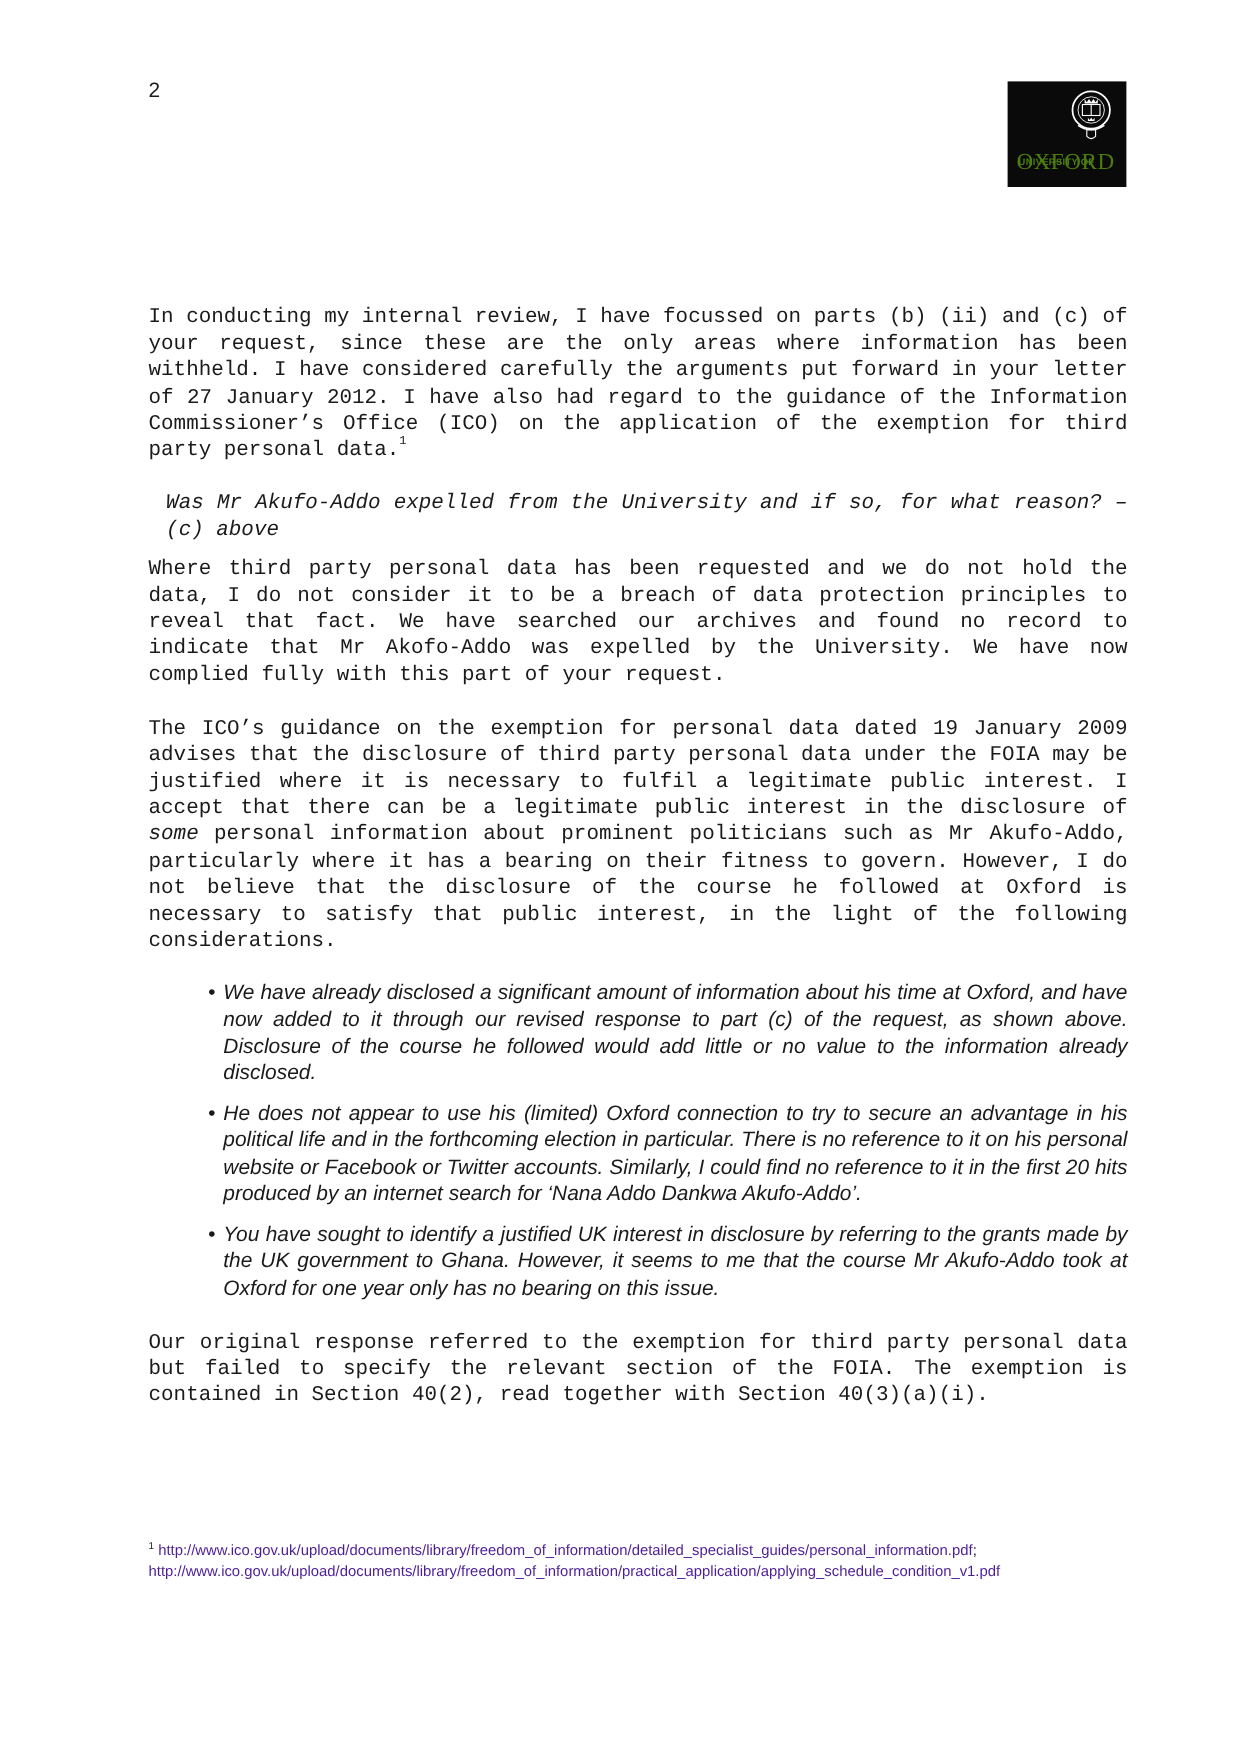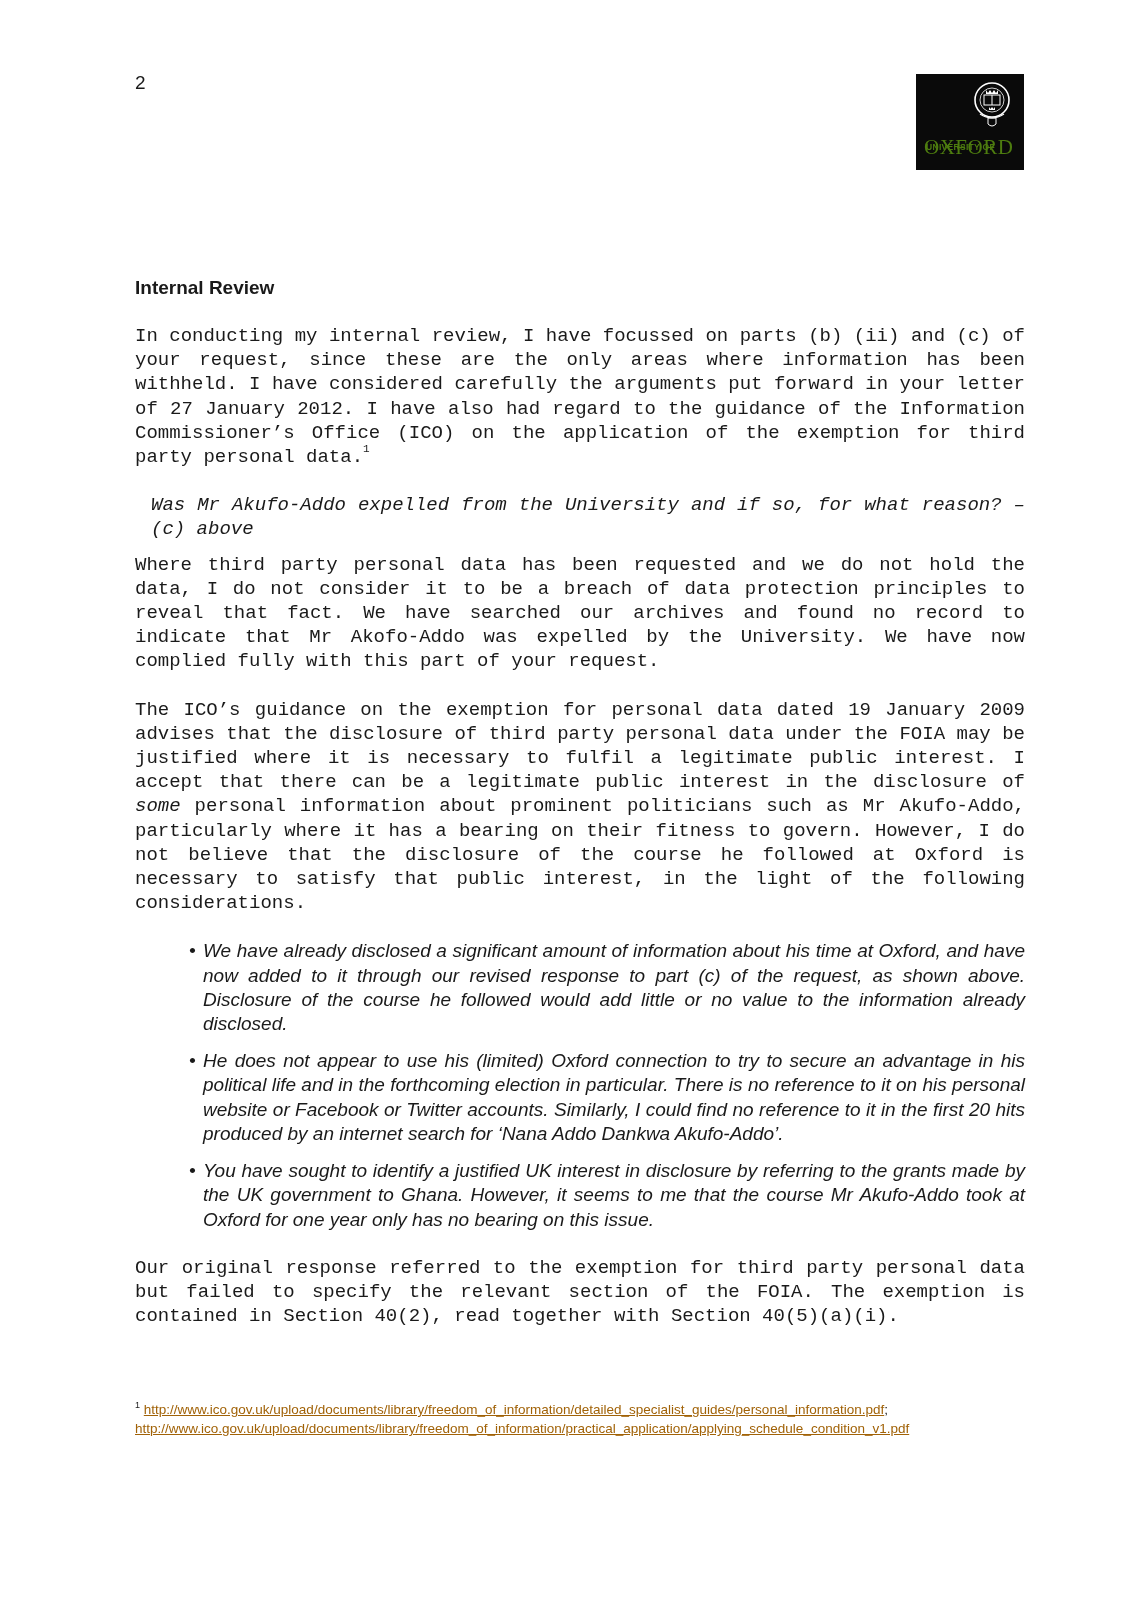--- a/index.html
+++ b/index.html
@@ -12,21 +12,21 @@
   .logo .ox { position: absolute; left: 8px; top: 61px; font-size: 21px; font-family: "Liberation Serif", serif; letter-spacing: 0.5px; }
   .content { position: absolute; left: 135px; top: 276px; width: 890px; font-size: 19px; line-height: 24.2px; }
   h2 { font-size: 19px; font-weight: bold; margin: 0 0 24px 0; line-height: 24px; }
   p { margin: 0 0 24px 0; text-align: justify; font-family: Liberation Mono, monospace; }
   .sub { font-style: italic; margin: 0 0 11px 16px; }
   sup { font-size: 11px; vertical-align: 10px; line-height: 0; }
   ul { margin: 0 0 24px 0; padding: 0; list-style: none; }
   li { position: relative; padding-left: 68px; text-indent: -14px; margin-bottom: 13px; text-align: justify; font-style: italic; }
   li .bullet { display: inline-block; width: 14px; text-indent: 0; }
   .footnote { position: absolute; left: 135px; top: 1400px; width: 890px; font-size: 13.5px; line-height: 19px; }
-  .footnote a { color: #a16207; text-decoration: underline; }
+  .footnote a { color: #4c1d95; }
   .footnote sup { font-size: 9px; vertical-align: 6px; color: #1a1a1a; }
 </style>
 </head>
 <body>
 
 <div class="page-num">2</div>
 
 <div class="logo">
   <svg width="44" height="56" viewBox="0 0 44 56">
     <circle cx="22" cy="20" r="17" fill="none" stroke="#fff" stroke-width="1.6"></circle>
@@ -36,35 +36,34 @@
     <path d="M16 10 l2 3 l2 -3 l2 3 l2 -3 l2 3 l2 -3 v4 h-12z" fill="#fff"></path>
     <path d="M19 27 l1.5 2 l1.5 -2 l1.5 2 l1.5 -2 v3 h-6z" fill="#fff"></path>
     <path d="M10 34 q12 8 24 0" fill="none" stroke="#fff" stroke-width="1.2"></path>
     <path d="M18 38 h8 v6 q-4 4 -8 0z" fill="none" stroke="#fff" stroke-width="1"></path>
   </svg>
   <div class="uni">UNIVERSITY OF</div>
   <div class="ox">OXFORD</div>
 </div>
 
 <div class="content">
-  <h2>Internal Review</h2>
 
   <p><span>In conducting my internal review, I have focussed on parts (b) (ii) and (c) of your request, since these are the only areas where information has been withheld. I have considered carefully the arguments put forward in your letter of 27 January 2012. I have also had regard to the guidance of the Information Commissioner’s Office (ICO) on the application of the exemption for third party personal data.</span><sup>1</sup></p>
 
   <p class="sub">Was Mr Akufo-Addo expelled from the University and if so, for what reason? – (c) above</p>
   <p>Where third party personal data has been requested and we do not hold the data, I do not consider it to be a breach of data protection principles to reveal that fact. We have searched our archives and found no record to indicate that Mr Akofo-Addo was expelled by the University. We have now complied fully with this part of your request.</p>
 
   <p><span>The ICO’s guidance on the exemption for personal data dated 19 January 2009 advises that the disclosure of third party personal data under the FOIA may be justified where it is necessary to fulfil a legitimate public interest.  I accept that there can be a legitimate public interest in the disclosure of </span><em>some</em><span> personal information about prominent politicians such as Mr Akufo-Addo, particularly where it has a bearing on their fitness to govern. However, I do not believe that the disclosure of the course he followed at Oxford is necessary to satisfy that public interest, in the light of the following considerations.</span></p>
 
   <ul>
     <li><span class="bullet">•</span><span>We have already disclosed a significant amount of information about his time at Oxford, and have now added to it through our revised response to part (c) of the request, as shown above. Disclosure of the course he followed would add little or no value to the information already disclosed.</span></li>
     <li><span class="bullet">•</span><span>He does not appear to use his (limited) Oxford connection to try to secure an advantage in his political life and in the forthcoming election in particular. There is no reference to it on his personal website or Facebook or Twitter accounts. Similarly, I could find no reference to it in the first 20 hits produced by an internet search for ‘Nana Addo Dankwa Akufo-Addo’.</span></li>
     <li><span class="bullet">•</span><span>You have sought to identify a justified UK interest in disclosure by referring to the grants made by the UK government to Ghana. However, it seems to me that the course Mr Akufo-Addo took at Oxford for one year only has no bearing on this issue.</span></li>
   </ul>
 
-  <p>Our original response referred to the exemption for third party personal data but failed to specify the relevant section of the FOIA. The exemption is contained in Section 40(2), read together with Section 40(5)(a)(i).</p>
+  <p>Our original response referred to the exemption for third party personal data but failed to specify the relevant section of the FOIA. The exemption is contained in Section 40(2), read together with Section 40(3)(a)(i).</p>
 </div>
 
 <div class="footnote">
   <sup>1</sup>
   <a>http://www.ico.gov.uk/upload/documents/library/freedom_of_information/detailed_specialist_guides/personal_information.pdf</a><span>;</span><br>
   <a>http://www.ico.gov.uk/upload/documents/library/freedom_of_information/practical_application/applying_schedule_condition_v1.pdf</a>
 </div>
 
 </body></html>

